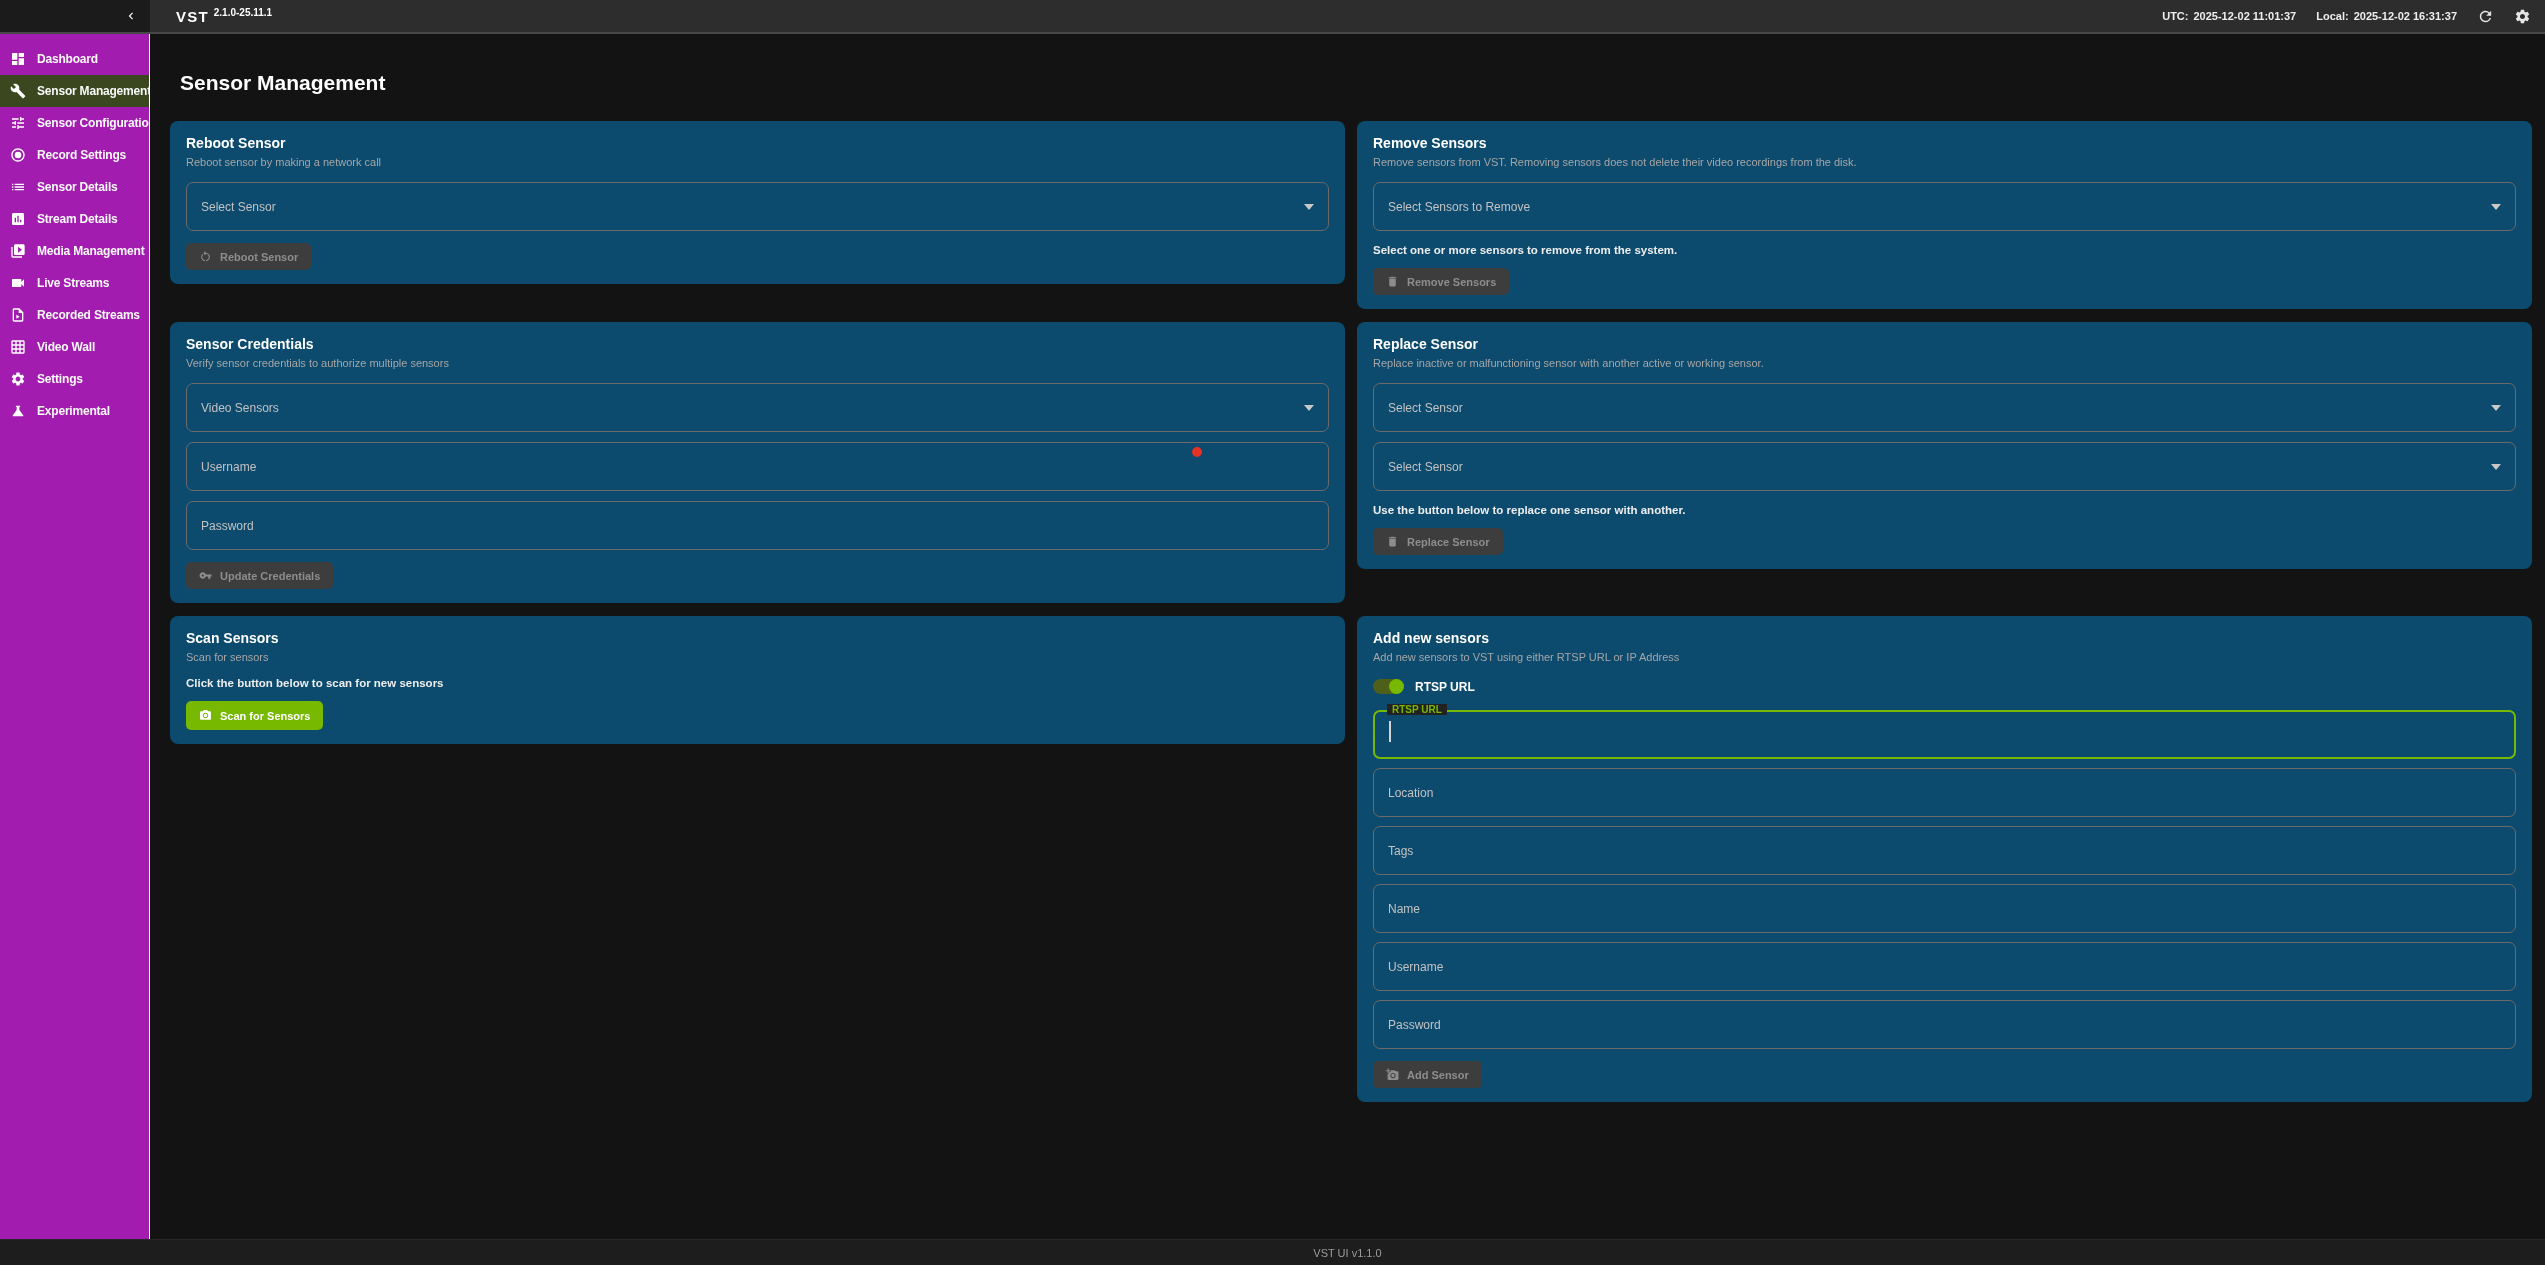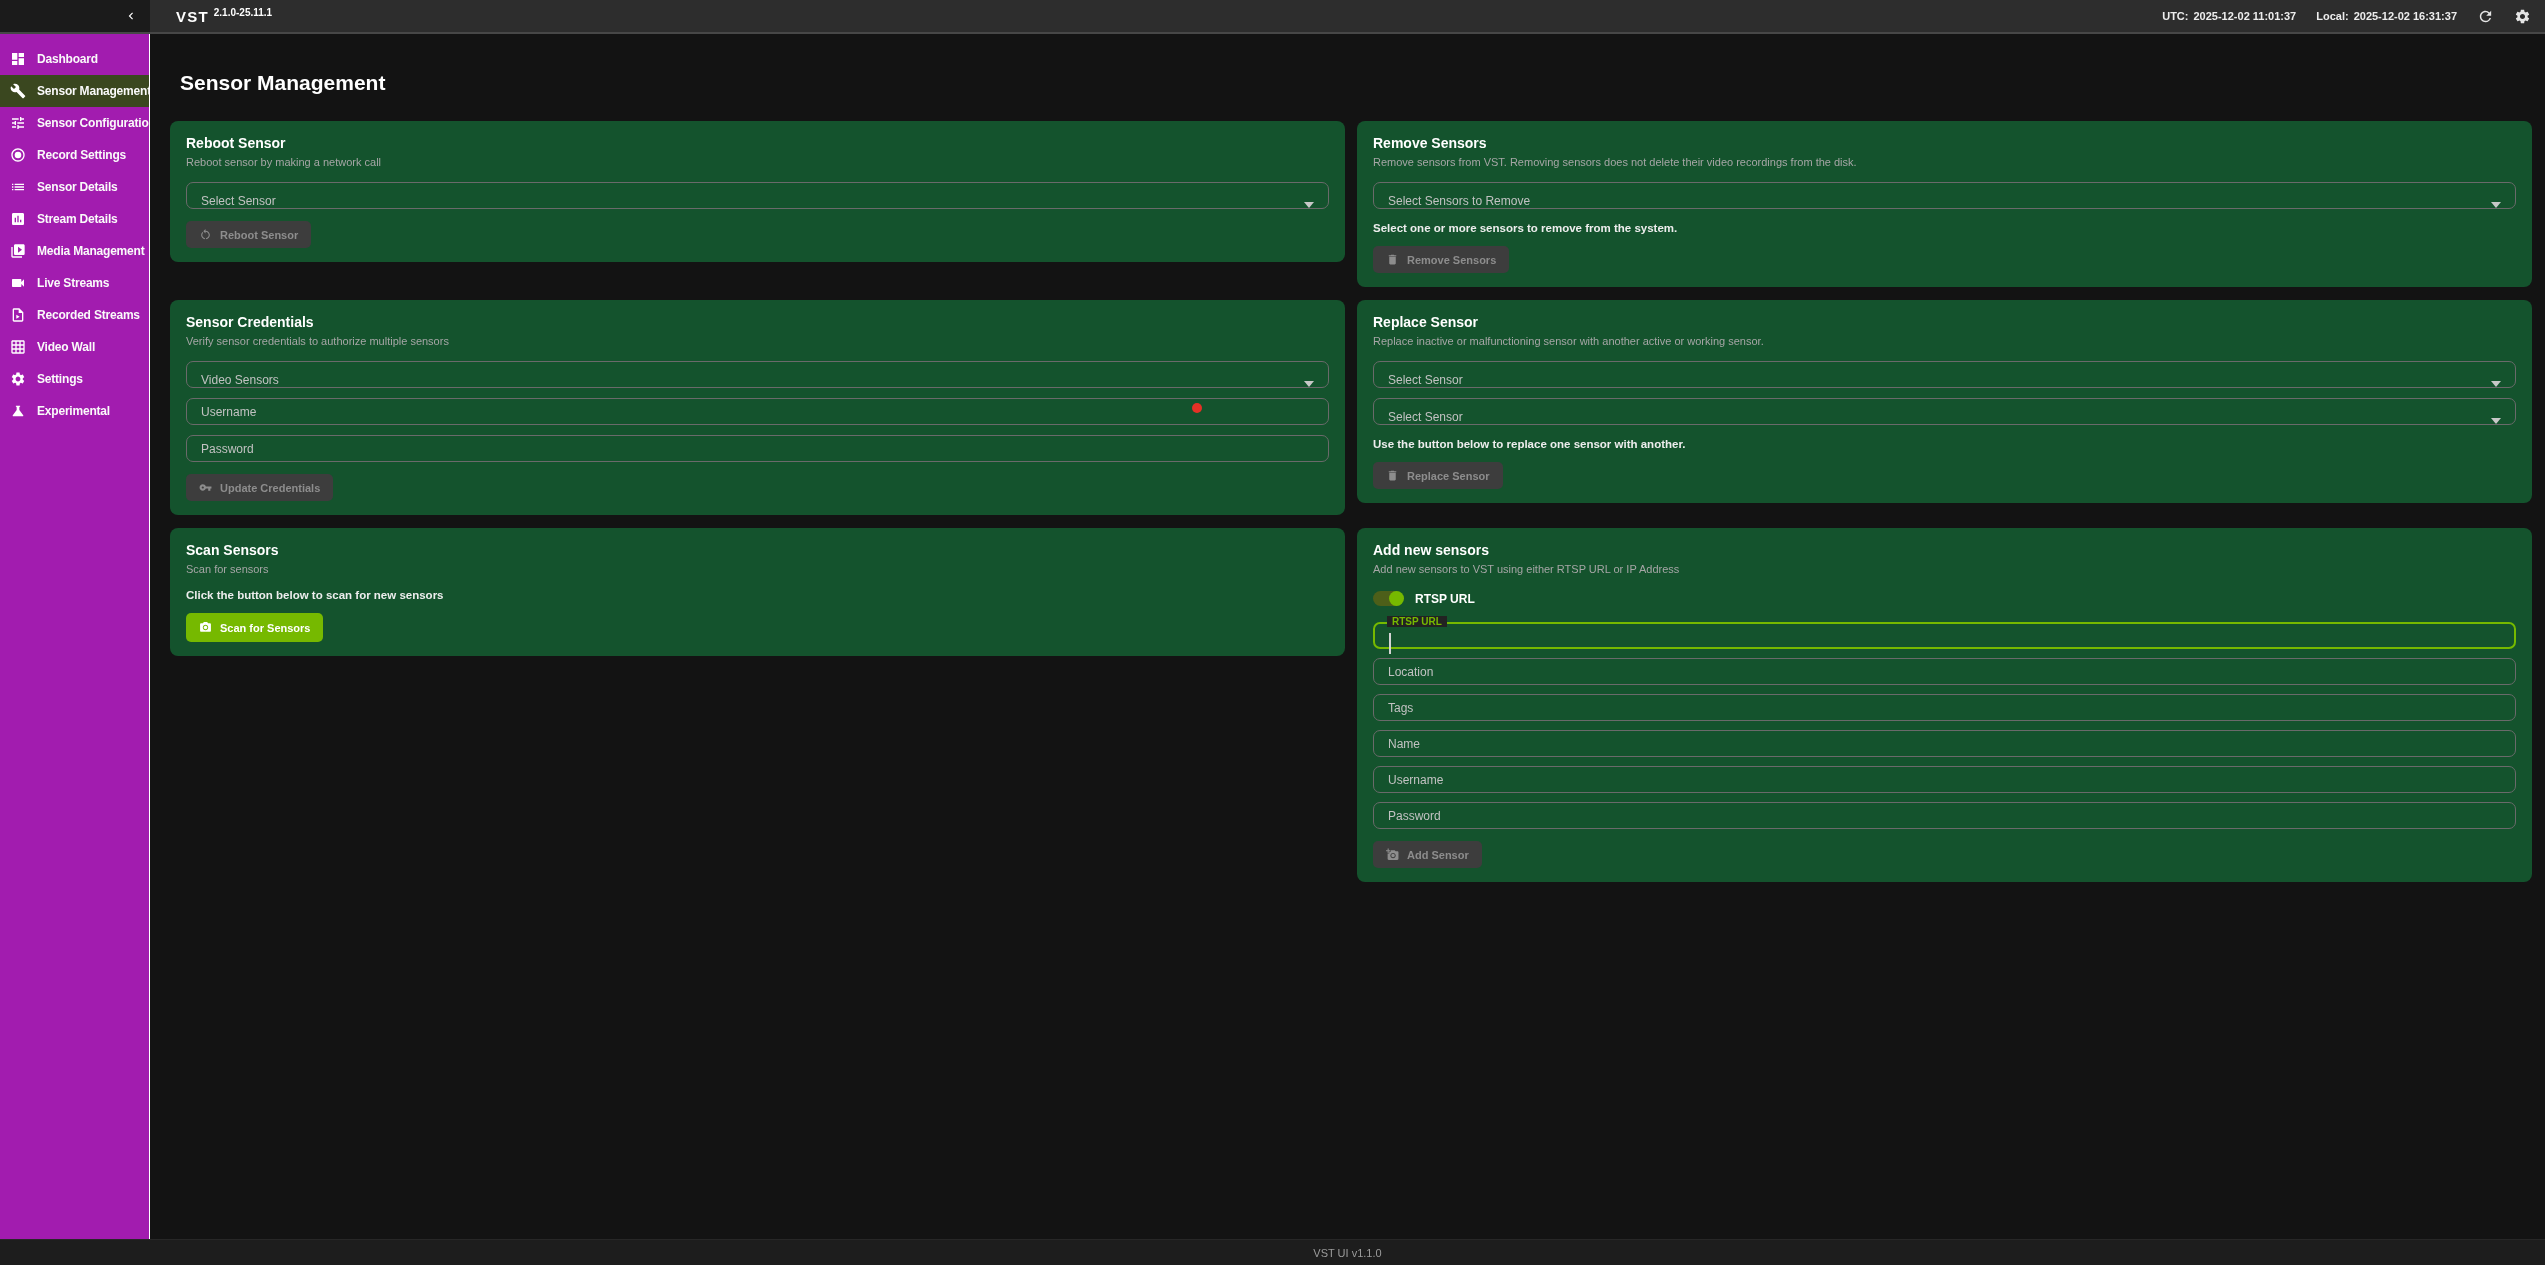--- a/index.html
+++ b/index.html
@@ -23,24 +23,24 @@
 .sidebar{width:150px;flex:0 0 150px;background:#a21caf;border-right:1px solid #ffffff;padding-top:9px}
 .side-item{height:32px;display:flex;align-items:center;padding-left:10px;gap:11px;cursor:pointer}
 .side-item.selected{background:#3a471f}
 .side-icon{width:16px;height:16px;flex:0 0 16px;color:#fff;display:flex}
 .side-icon svg{width:100%;height:100%}
 .side-label{font-size:12px;font-weight:600;color:#fafafa;letter-spacing:-.2px;white-space:nowrap}
 .main{flex:1;background:#131313;overflow:hidden;padding:0 13px 0 20px}
 .page-title{margin:36px 0 0 10px;font-size:21px;font-weight:700;color:#fff;line-height:26px}
 .grid{margin-top:25px;display:grid;grid-template-columns:1fr 1fr;column-gap:12px;row-gap:13px;align-items:start}
 
-.card{background:#14532d;border-radius:8px;padding:13px 16px 14px}
+.card{background:#0c4a6e;border-radius:8px;padding:13px 16px 14px}
 .card-title{font-size:14px;font-weight:700;color:#fff;line-height:18px}
 .card-sub{font-size:11px;color:#a6a6a6;margin-top:3px;line-height:14px}
-.field{margin-top:13px;height:27px;border:1px solid #6a6a6a;border-radius:7px;display:flex;align-items:flex-end;padding:0 14px;position:relative}
+.field{margin-top:13px;height:49px;border:1px solid #6a6a6a;border-radius:7px;display:flex;align-items:center;padding:0 14px;position:relative}
 .field.stack{margin-top:10px}
 .field-label{font-size:12px;color:#c2c2c2}
 .caret{margin-left:auto;width:0;height:0;border-left:5px solid transparent;border-right:5px solid transparent;border-top:6px solid #c8c8c8}
 .field input{flex:1;background:transparent;border:0;outline:0;color:#e8e8e8;font-size:12px;height:100%;font-family:inherit}
 .field input::placeholder{color:#c2c2c2;opacity:1}
 .helper{margin-top:13px;font-size:11.5px;font-weight:700;color:#ededed}
 .btn{margin-top:12px;height:27px;border:0;border-radius:5px;display:inline-flex;align-items:center;gap:8px;padding:0 13px;font-size:11px;font-weight:600;font-family:inherit;cursor:pointer}
 .btn svg{width:13px;height:13px;flex:0 0 13px}
 .btn.disabled{background:#3d3d3d;color:#8d8d8d;cursor:default}
 .btn.green{background:#76b900;color:#fff;height:29px}

